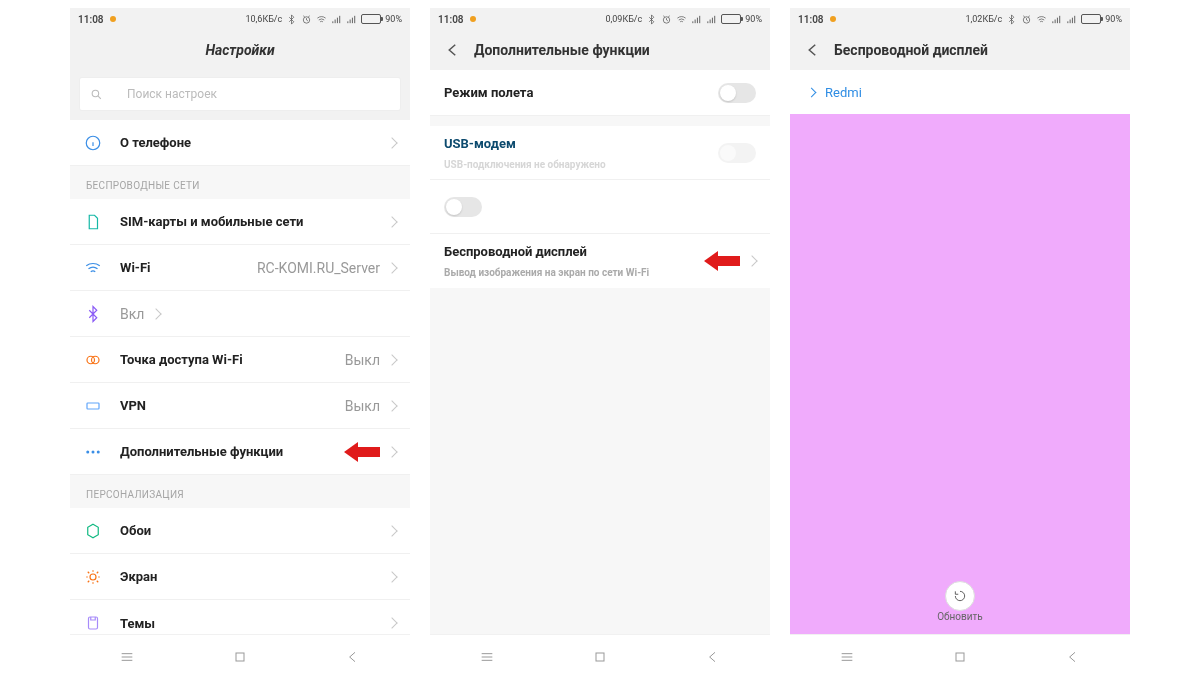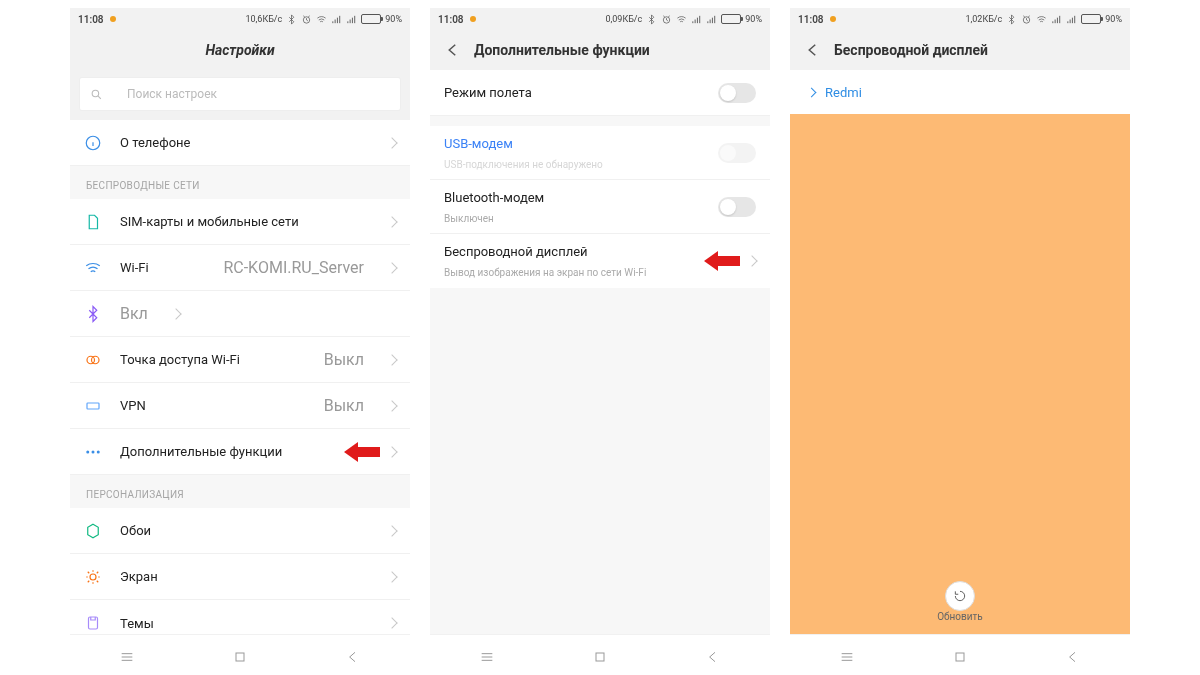--- a/index.html
+++ b/index.html
@@ -27,26 +27,26 @@
   .search { background:#fff; height:32px; border-radius:2px; display:flex; align-items:center; padding:0 10px; gap:24px; box-shadow:0 0 0 1px #eee; }
   .search svg { width:13px; height:13px; fill:#bbb; }
   .search .ph { color:#bbb; font-size:12px; }
   
   .body { flex:1; background:#f7f7f7; overflow:hidden; position:relative; }
   .section-label { font-size:10px; color:#a5a5a5; padding:14px 16px 8px; letter-spacing:.3px; }
   .row { background:#fff; height:46px; display:flex; align-items:center; padding:0 14px; border-bottom:1px solid #f0f0f0; position:relative; }
   .row.tall { height:54px; }
   .row:last-of-type { border-bottom:none; }
   .row .ic { width:18px; height:18px; margin-right:18px; display:flex; align-items:center; justify-content:center; }
-  .row .lbls { flex:1; display:flex; flex-direction:column; justify-content:flex-end; }
+  .row .lbls { flex:1; display:flex; flex-direction:column; justify-content:flex-end;font-weight:bold; }
   .row .lbl { font-size:13px; color:#222; }
-  .row.disabled .lbl { color:#3b82f6; }
+  .row.disabled .lbl { color:#0c4a6e; }
   .row .sub { font-size:10px; color:#aaa; margin-top:8px; }
   .row.disabled .sub { color:#d6d6d6; }
-  .row .val { font-size:16px; color:#999; margin-right:24px; }
+  .row .val { font-size:14px; color:#999; margin-right:8px; }
   .chev { width:8px; height:8px; border-right:1.5px solid #c8c8c8; border-bottom:1.5px solid #c8c8c8; transform:rotate(-45deg); }
   .toggle { width:38px; height:20px; background:#e6e6e6; border-radius:10px; position:relative; }
   .toggle.disabled { background:#f3f3f3; }
   .toggle .knob { width:16px; height:16px; background:#fff; border-radius:50%; position:absolute; top:2px; left:2px; box-shadow:0 1px 2px rgba(0,0,0,.15); }
   .toggle.disabled .knob { background:#fafafa; box-shadow:none; }
   .group-gap { height:10px; background:#f7f7f7; }
   
   .nav { height:44px; display:flex; align-items:center; justify-content:space-around; border-top:1px solid #f1f1f1; background:#fff; }
   .nav .nb { width:22px; height:22px; display:flex; align-items:center; justify-content:center; }
   .nav svg { width:16px; height:16px; stroke:#999; fill:none; stroke-width:1.5; }
@@ -325,24 +325,20 @@
     <div class="row tall disabled">
       <span class="lbls">
         <span class="lbl">USB-модем</span>
         <span class="sub">USB-подключения не обнаружено</span>
       </span>
       <span class="toggle disabled">
             <span class="knob"></span>
           </span>
     </div>
     <div class="row tall">
-      <span class="lbls">
-        <span class="lbl">Bluetooth-модем</span>
-        <span class="sub">Выключен</span>
-      </span>
       <span class="toggle">
             <span class="knob"></span>
           </span>
     </div>
     <div class="row tall" style="position:relative;">
       <span class="lbls">
         <span class="lbl">Беспроводной дисплей</span>
         <span class="sub">Вывод изображения на экран по сети Wi-Fi</span>
       </span>
       <span class="chev"></span>
@@ -407,21 +403,21 @@
       <span class="battery"><span class="fill"></span></span>
       <span>90%</span>
     </span>
   </div>
   <div class="hdr">
     <span class="back"><svg viewBox="0 0 24 24" stroke="#555" fill="none" stroke-width="2">
             <path d="M15 5l-8 7 8 7"></path>
           </svg></span>
     <span class="title">Беспроводной дисплей</span>
   </div>
-  <div class="body" style="background:#fdba74; position:relative;">
+  <div class="body" style="background:#f0abfc; position:relative;">
     <div class="device-row">
       <span class="chv"></span>
       <span>Redmi</span>
     </div>
     <div class="refresh-area">
       <span class="refresh-btn">
             <svg viewBox="0 0 24 24">
               <path d="M4 12a8 8 0 108-8"></path>
               <path d="M4 4v5h5"></path>
             </svg>

